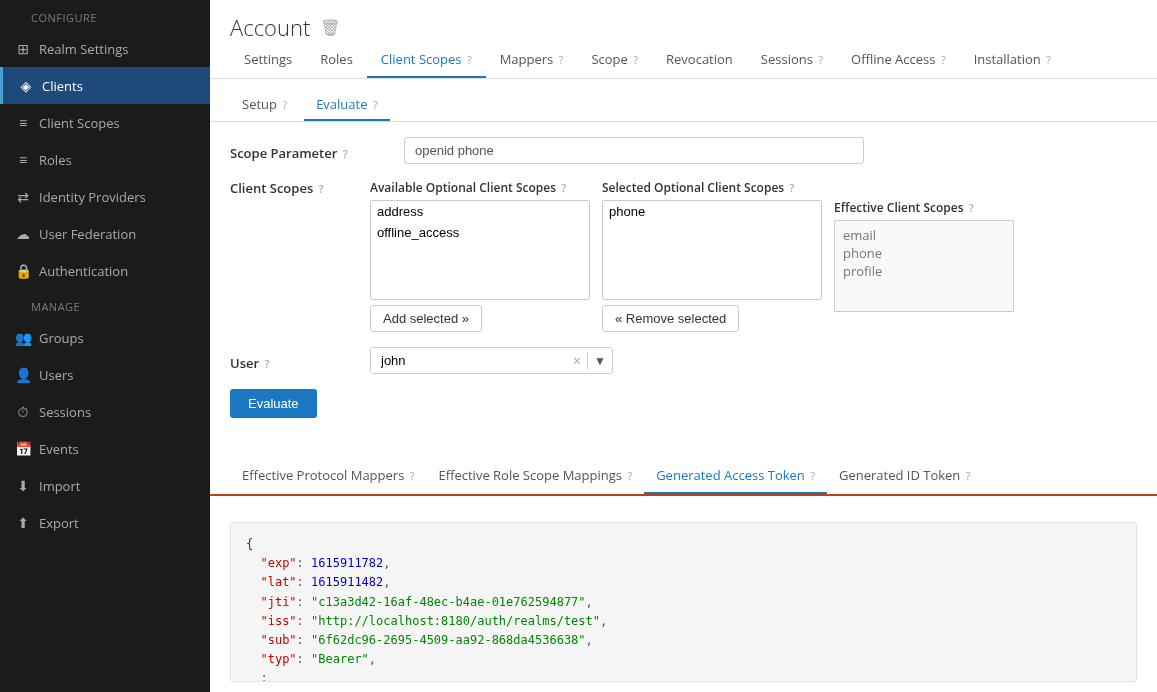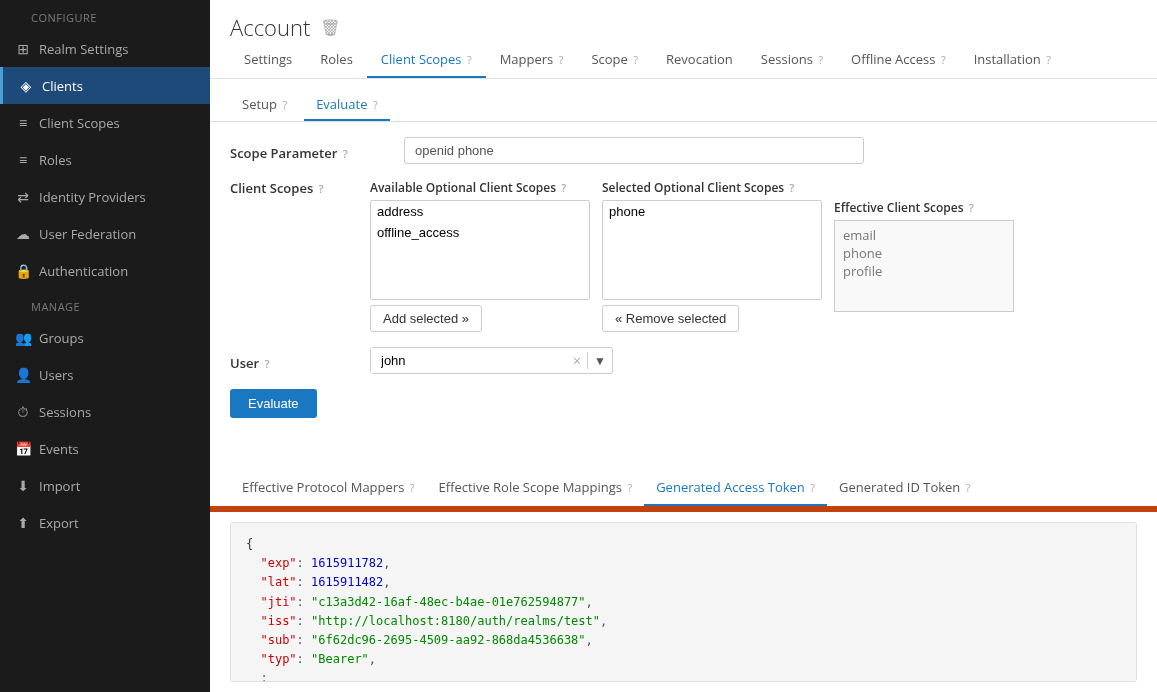--- a/index.html
+++ b/index.html
@@ -195,23 +195,23 @@
       border: none;
       border-radius: 3px;
       cursor: pointer;
       font-size: 13px;
     }
 
     
     .bottom-tabs {
       display: flex;
       padding: 0 20px;
-      border-bottom: 6px solid #c2410c;
+      border-bottom: 2px solid #c2410c;
       gap: 0;
-      margin-bottom: 0;
+      margin-bottom: 16px;
       flex-wrap: wrap;
     }
     .bottom-tab {
       padding: 8px 12px;
       cursor: pointer;
       color: #555;
       font-size: 13px;
       border-bottom: 2px solid transparent;
       white-space: nowrap;
     }

